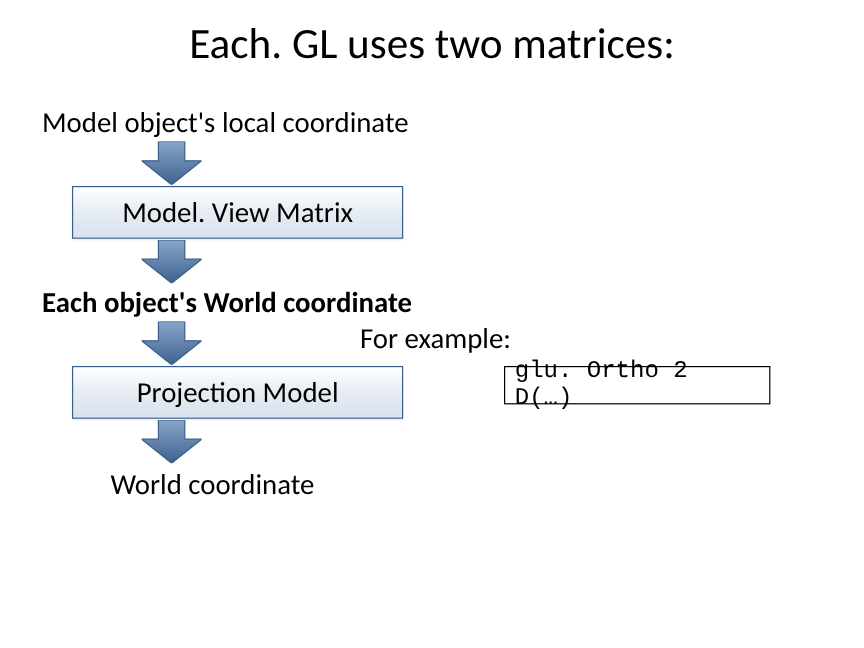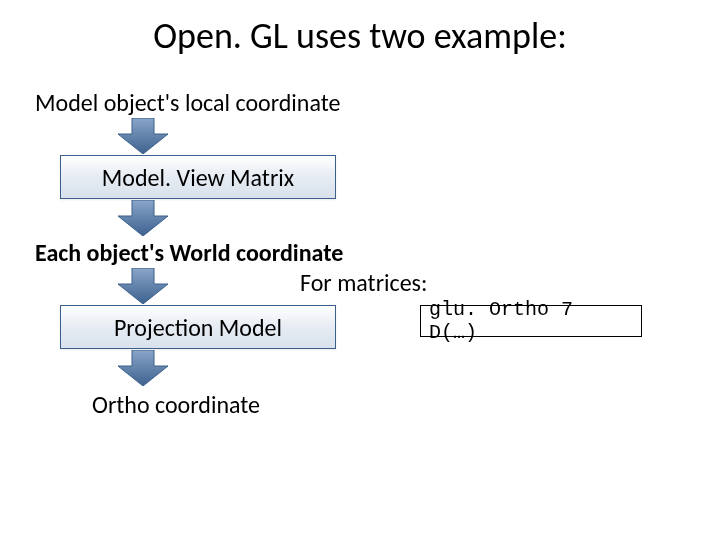--- a/index.html
+++ b/index.html
@@ -64,21 +64,21 @@
   #t3 { top: 268px; left: 300px; }
   #a3 { top: 268px; left: 118px; }
   #b2 { top: 305px; left: 60px;  width: 276px; height: 44px; }
   #cb { top: 305px; left: 420px; width: 222px; height: 32px; }
   #a4 { top: 350px; left: 118px; }
   #t4 { top: 390px; left: 92px; }
 </style>
 </head>
 <body>
 
-<h1 class="title">Open. GL uses two example:</h1>
+<h1 class="title">Each. GL uses two matrices:</h1>
 
 <div id="t1" class="txt">Model object's local coordinate</div>
 
 <div id="a1" class="arrow">
   <svg viewBox="0 0 50 36" preserveAspectRatio="none">
     <defs>
       <linearGradient id="ga1" x1="0" y1="0" x2="0" y2="1">
         <stop offset="0%" stop-color="#8aa6c9"></stop>
         <stop offset="100%" stop-color="#3d618f"></stop>
       </linearGradient>
@@ -98,47 +98,47 @@
         <stop offset="0%" stop-color="#8aa6c9"></stop>
         <stop offset="100%" stop-color="#3d618f"></stop>
       </linearGradient>
     </defs>
     <polygon points="14,0 36,0 36,16 50,16 25,36 0,16 14,16" fill="url(#ga2)" stroke="#3a5f8a" stroke-width="1"></polygon>
   </svg>
 </div>
 
 <div id="t2" class="txt">Each object's World coordinate</div>
 
-<div id="t3" class="txt">For matrices:</div>
+<div id="t3" class="txt">For example:</div>
 
 <div id="a3" class="arrow">
   <svg viewBox="0 0 50 36" preserveAspectRatio="none">
     <defs>
       <linearGradient id="ga3" x1="0" y1="0" x2="0" y2="1">
         <stop offset="0%" stop-color="#8aa6c9"></stop>
         <stop offset="100%" stop-color="#3d618f"></stop>
       </linearGradient>
     </defs>
     <polygon points="14,0 36,0 36,16 50,16 25,36 0,16 14,16" fill="url(#ga3)" stroke="#3a5f8a" stroke-width="1"></polygon>
   </svg>
 </div>
 
 <div id="b2" class="matrix-box">
   <span>Projection Model</span>
 </div>
 
 <div id="cb" class="code-box">
-  <span>glu. Ortho 7 D(…)</span>
+  <span>glu. Ortho 2 D(…)</span>
 </div>
 
 <div id="a4" class="arrow">
   <svg viewBox="0 0 50 36" preserveAspectRatio="none">
     <defs>
       <linearGradient id="ga4" x1="0" y1="0" x2="0" y2="1">
         <stop offset="0%" stop-color="#8aa6c9"></stop>
         <stop offset="100%" stop-color="#3d618f"></stop>
       </linearGradient>
     </defs>
     <polygon points="14,0 36,0 36,16 50,16 25,36 0,16 14,16" fill="url(#ga4)" stroke="#3a5f8a" stroke-width="1"></polygon>
   </svg>
 </div>
 
-<div id="t4" class="txt">Ortho coordinate</div>
+<div id="t4" class="txt">World coordinate</div>
 
 </body></html>

